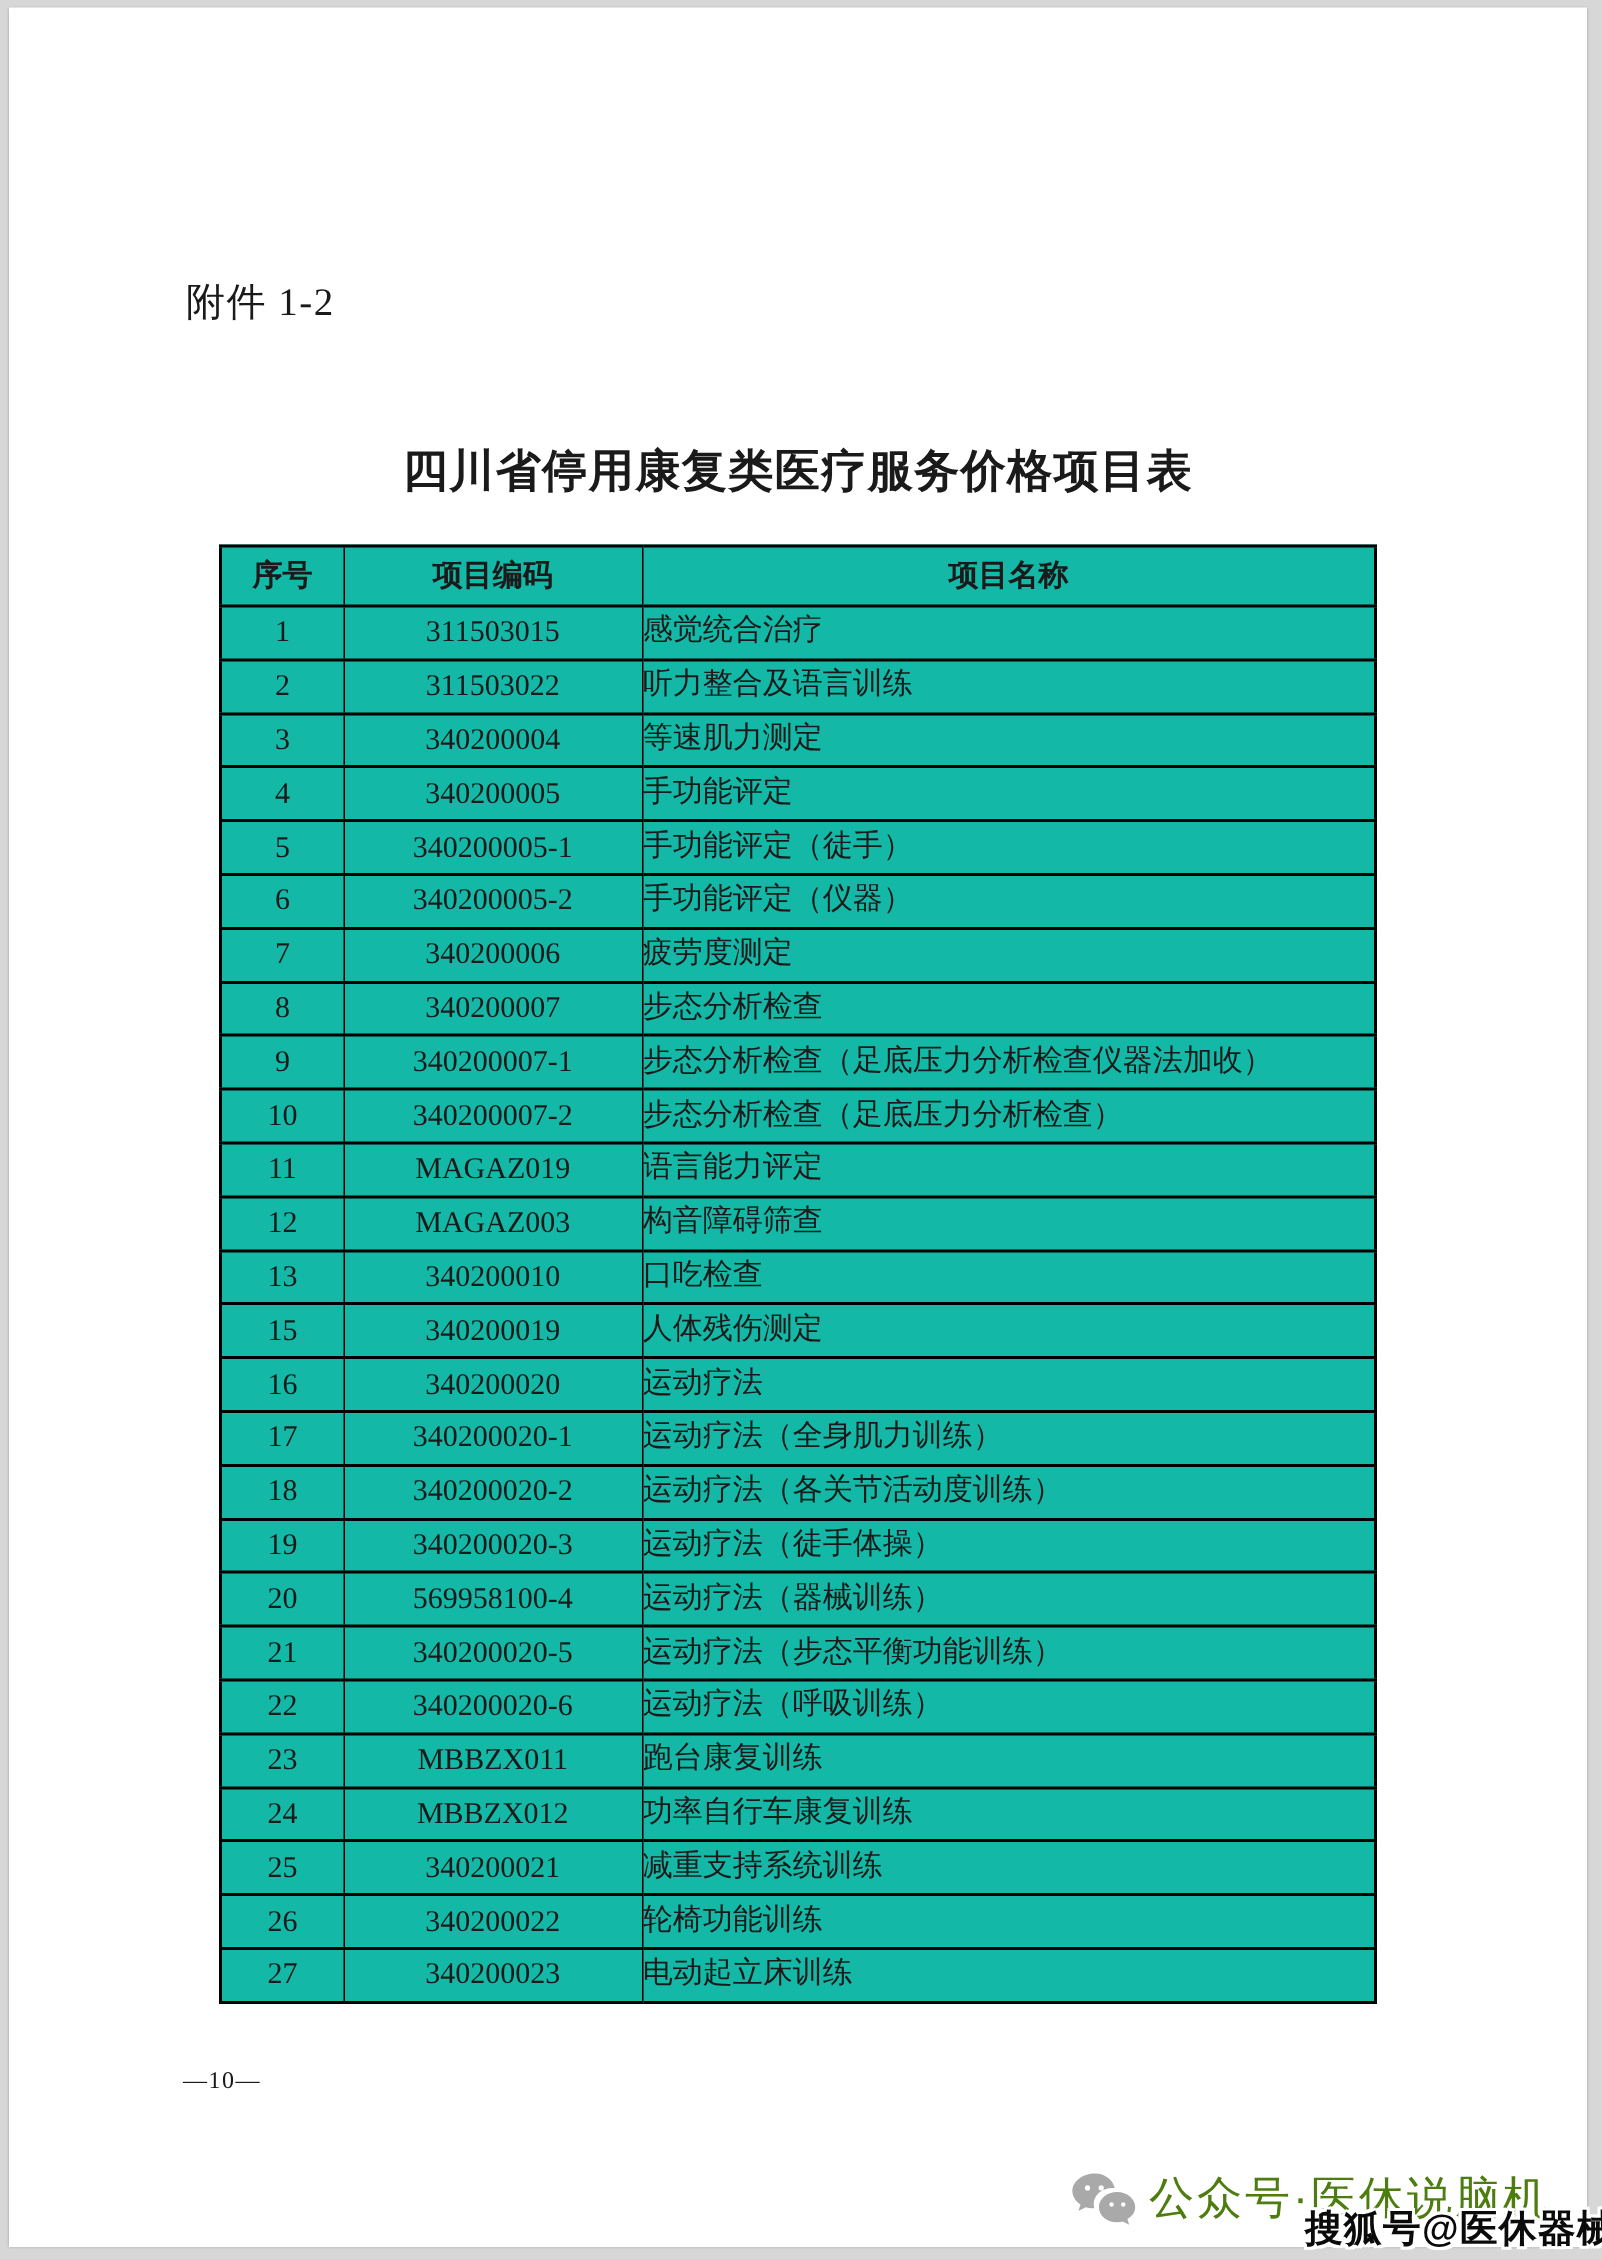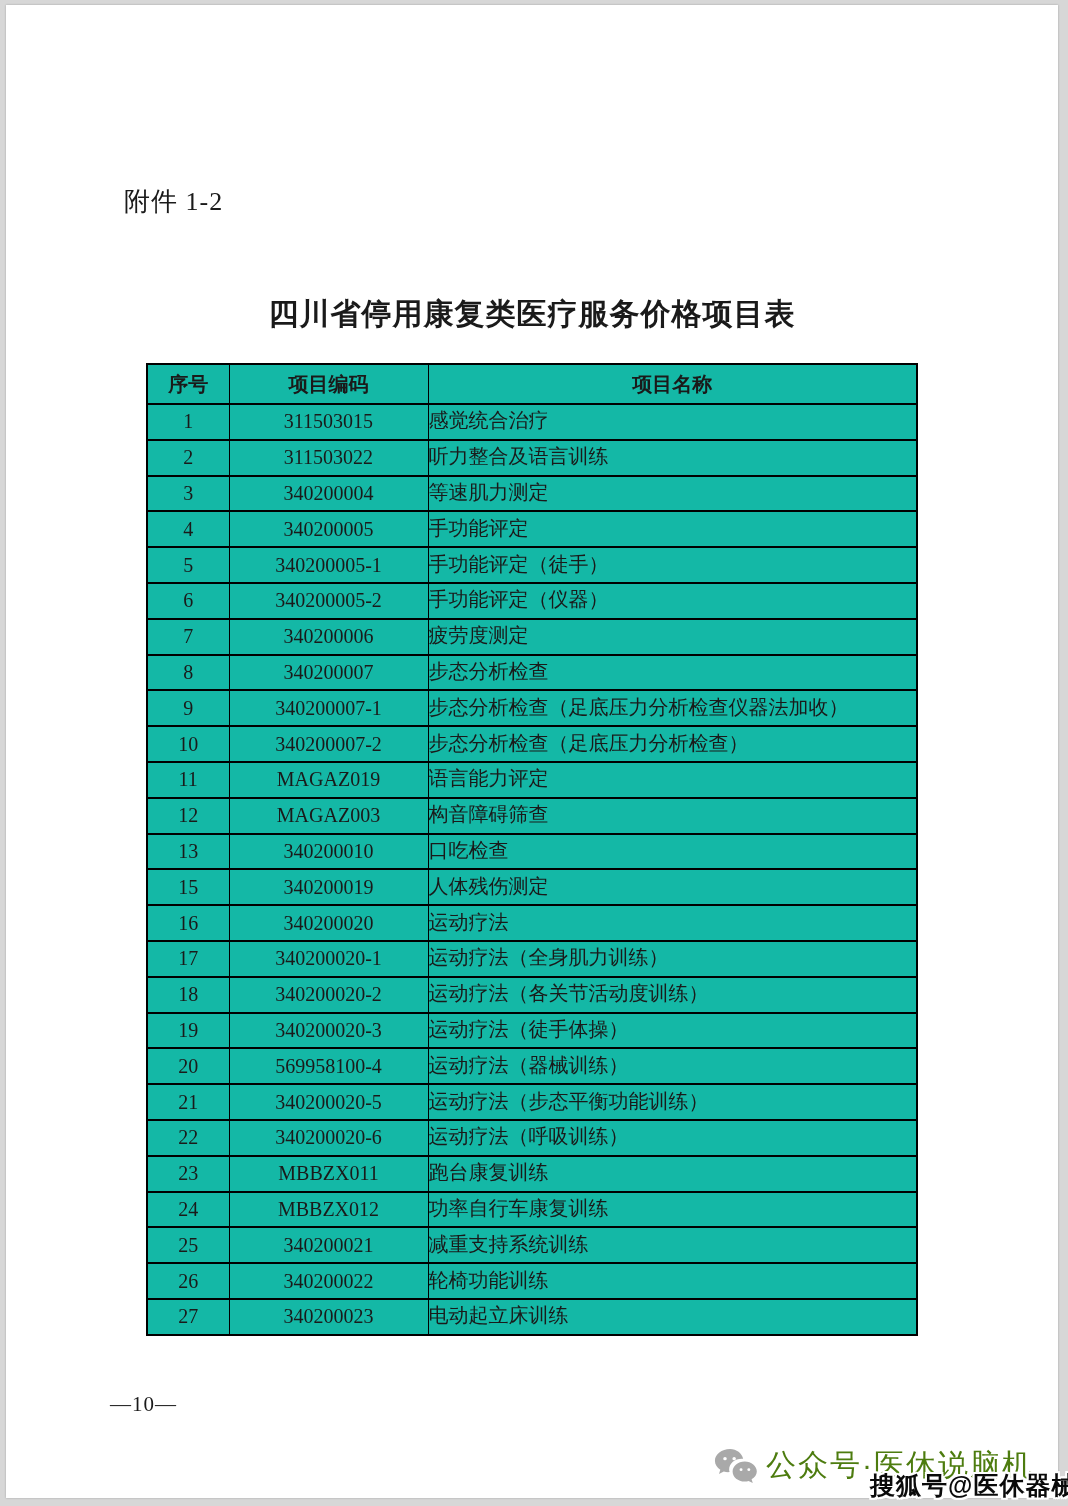--- a/index.html
+++ b/index.html
@@ -36,22 +36,22 @@
     overflow:hidden;white-space:nowrap;
   }
   .price-table th{height:38px;font-weight:bold;text-align:center;}
   .price-table td{height:33.8px;}
   .col-no{width:82px;}
   .col-code{width:199px;}
   .col-name{width:489px;}
   .c-no,.c-code{text-align:center;}
   .c-name{text-align:left;padding-left:9px;font-family:Liberation Mono, monospace;}
   .page-number{
-    position:absolute;left:104px;top:1374px;
-    font-size:21px;letter-spacing:1px;margin-top:13px;
+    position:absolute;left:116px;top:1374px;
+    font-size:16px;letter-spacing:1px;
   }
   .wm-wechat{
     position:absolute;left:708px;top:1440px;
     display:flex;align-items:center;gap:8px;
     color:#4d7c0f;
     font-family:"Liberation Sans","DejaVu Sans",sans-serif;
   }
   .wm-wechat .wm-text{
     font-size:30px;letter-spacing:2px;white-space:nowrap;
   }

